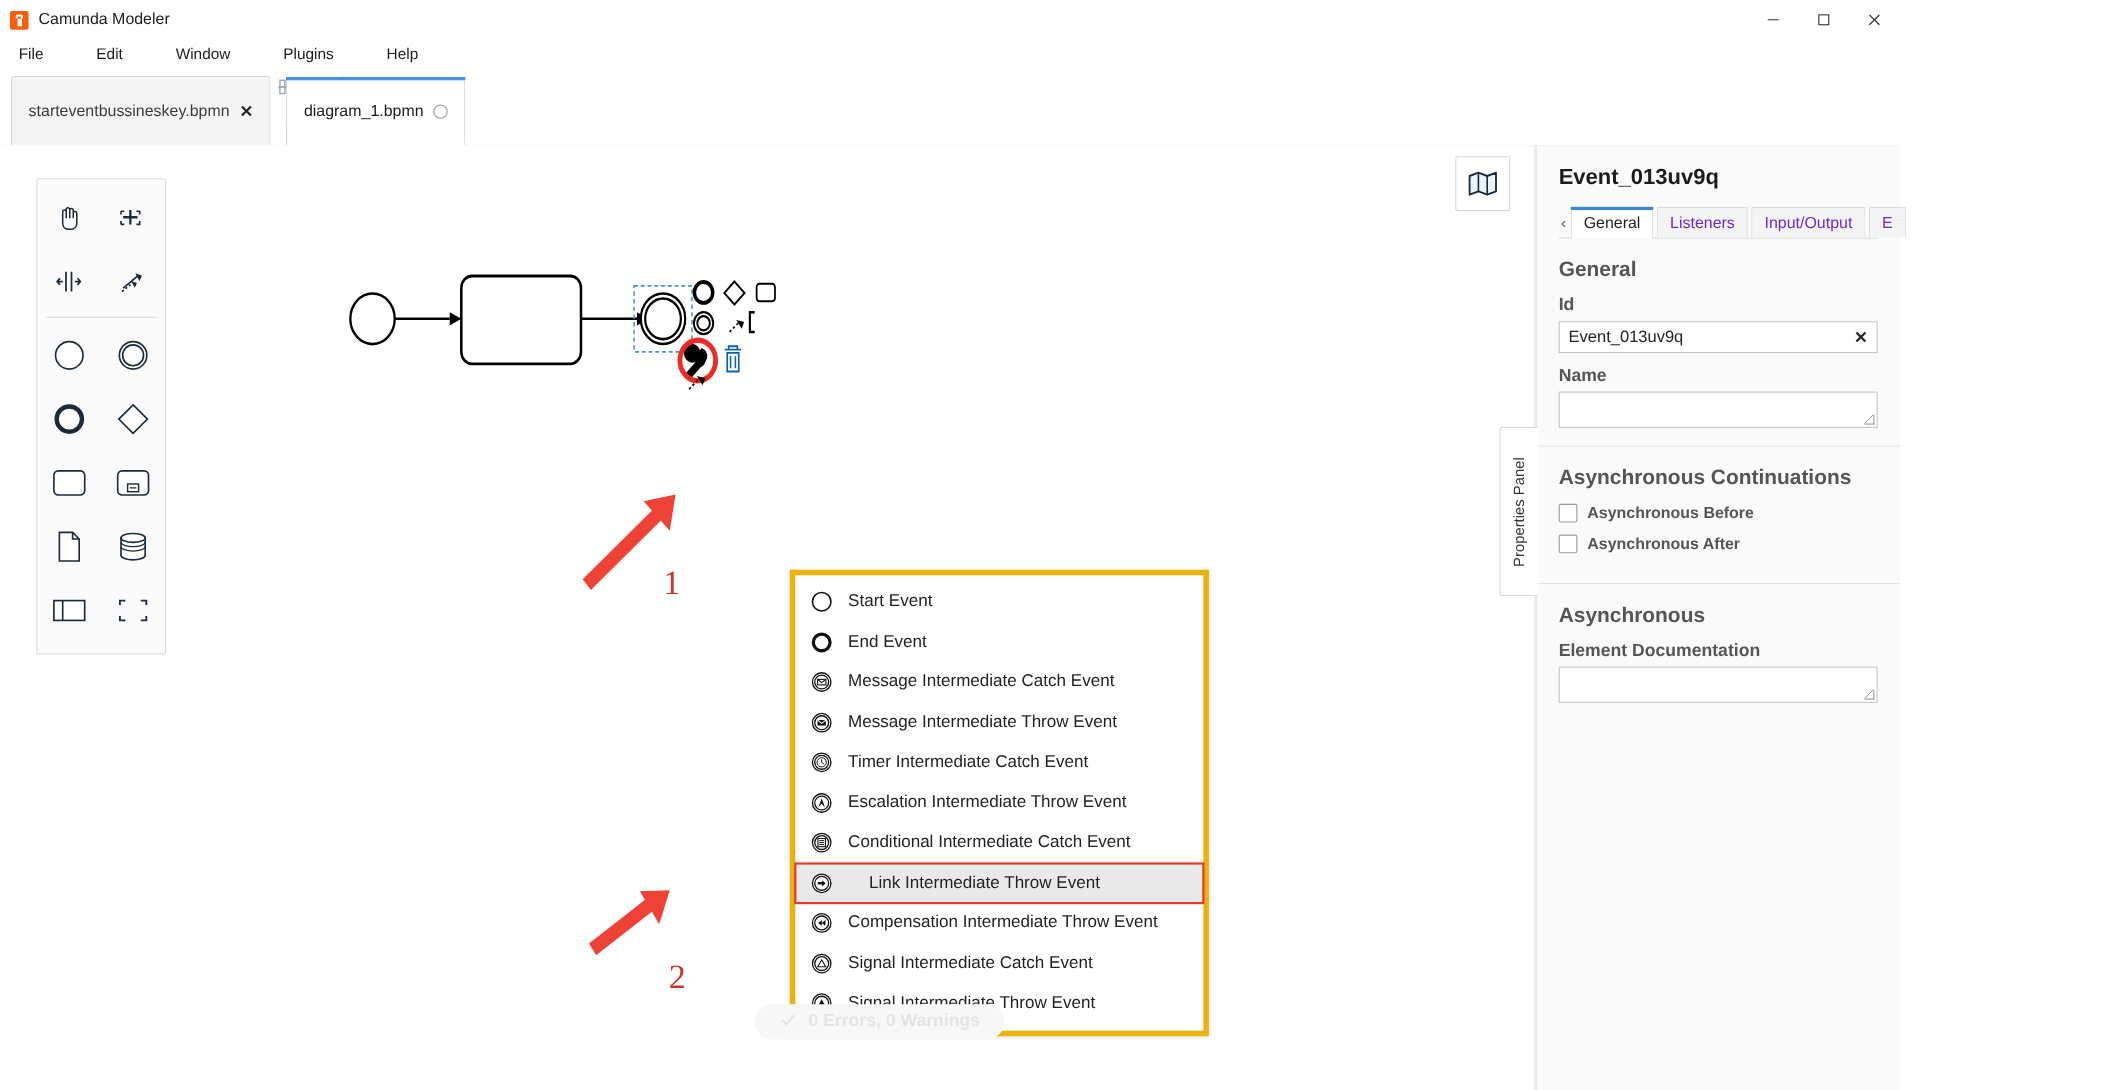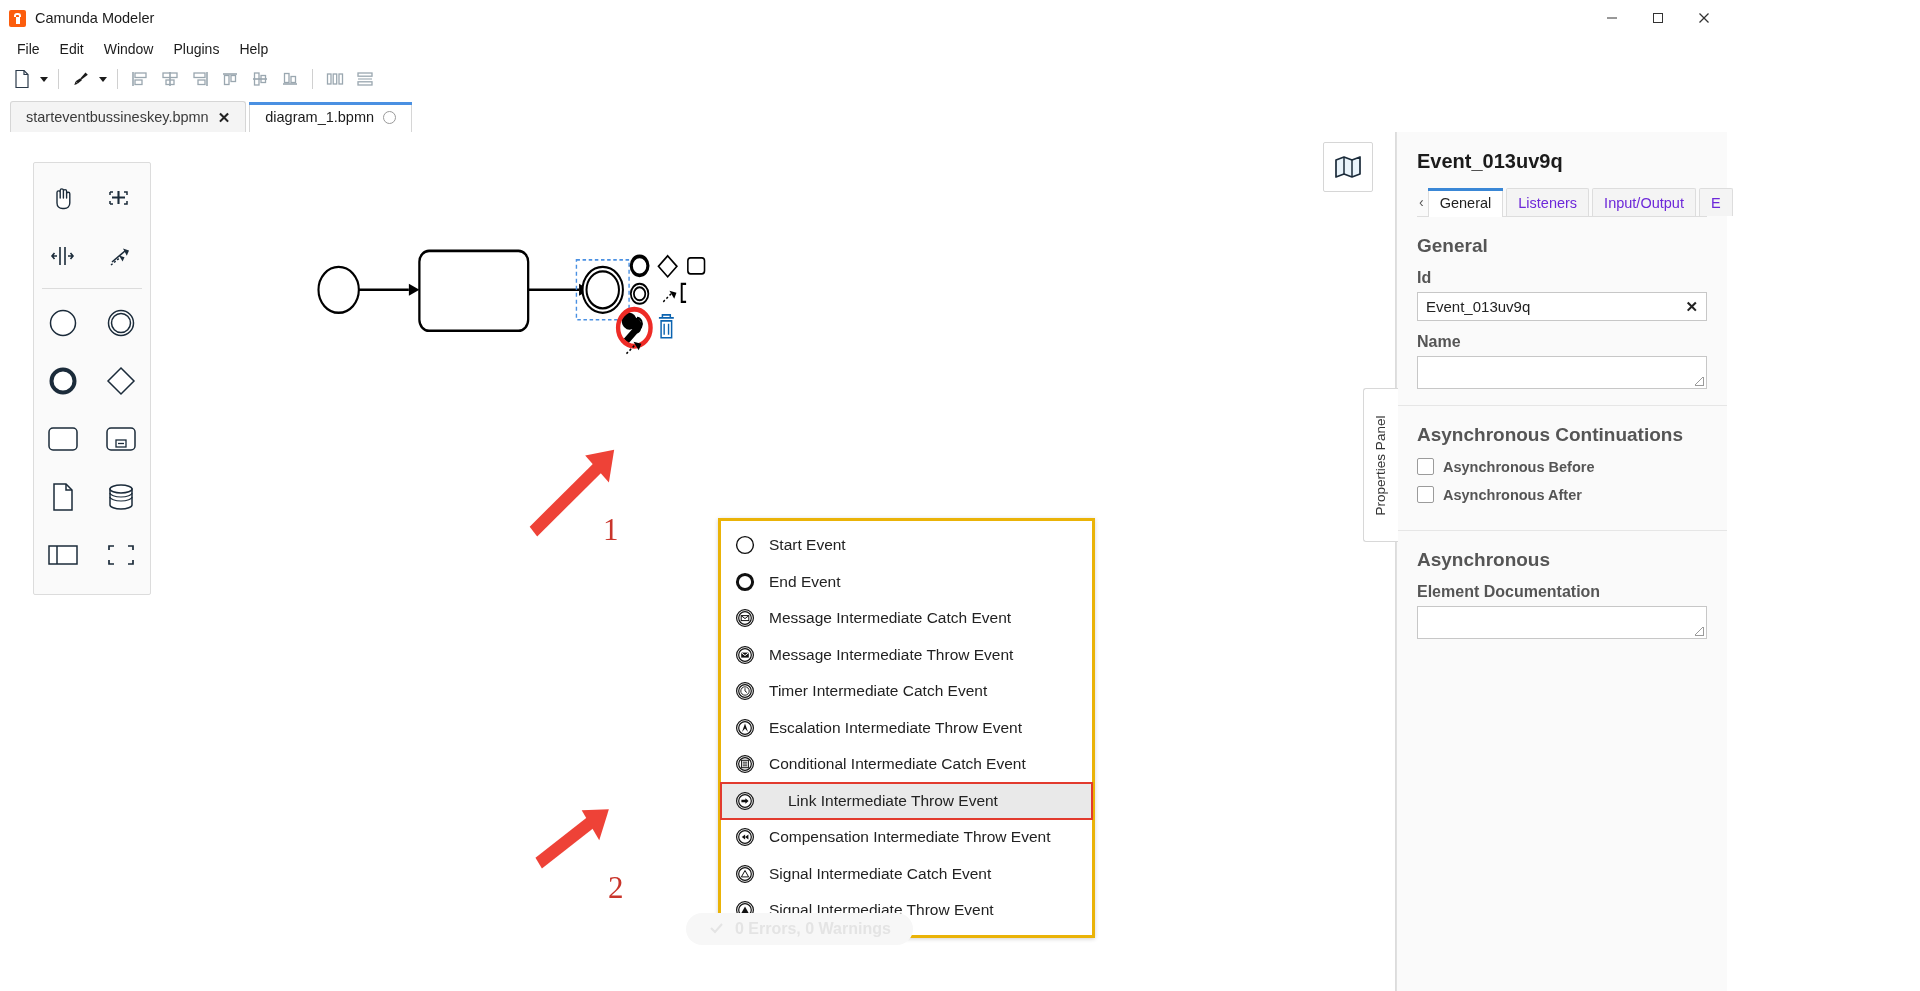--- a/index.html
+++ b/index.html
@@ -18,38 +18,38 @@
   .app-icon:before{content:"";position:absolute;left:5px;top:3px;width:7px;height:4px;
     border:2px solid #fff;border-bottom:none;border-radius:3px 3px 0 0;box-sizing:border-box;}
   .app-icon:after{content:"";position:absolute;left:6.5px;top:7px;width:4px;height:7px;background:#fff;}
   .title-text{font-size:14.5px;color:#1b1b1b;}
   .win-btns{position:absolute;right:0;top:0;height:36px;display:flex;}
   .win-btn{width:46px;height:36px;display:flex;align-items:center;justify-content:center;
     color:#333;}
   .win-btn svg{display:block;}
 
   
-  .menubar{height:26px;display:flex;align-items:center;padding-left:7px;}
+  .menubar{height:26px;display:flex;align-items:center;padding-left:7px;gap:28px;}
   .menu-item{font-size:14px;color:#1b1b1b;padding:3px 10px;border-radius:2px;}
 
   
   .toolbar{height:34px;display:flex;align-items:center;padding-left:7px;gap:0px;}
   .tb-btn{width:30px;height:28px;display:flex;align-items:center;justify-content:center;
     border-radius:2px;}
   .tb-caret{width:14px;height:28px;display:flex;align-items:center;justify-content:center;}
   .tb-caret i{width:0;height:0;border-left:4px solid transparent;border-right:4px solid transparent;
     border-top:5px solid #1b1b1b;display:block;}
   .tb-sep{width:1px;height:20px;background:#d0d0d0;margin:0 7px;}
 
   
   .tabsbar{height:36px;display:flex;align-items:flex-end;padding-left:10px;
     border-bottom:1px solid #d6d6d6;background:#fff;position:relative;}
-  .tab{height:30px;display:flex;align-items:center;gap:9px;padding:0 15px;
+  .tab{height:30px;display:flex;align-items:center;gap:9px;padding:16px 15px;
     border:1px solid #d6d6d6;border-bottom:none;border-radius:3px 3px 0 0;
-    font-size:14.5px;color:#333;background:#f4f4f4;margin-right:3px;position:relative;}
+    font-size:14.5px;color:#333;background:#f4f4f4;margin-right:14px;position:relative;}
   .tab.inactive{background:#f4f4f4;color:#3b3b3b;}
   .tab.active{background:#fff;color:#1b1b1b;border-color:#d6d6d6;border-top:none;}
   .tab.active:before{content:"";position:absolute;left:-1px;right:-1px;top:0;height:3px;background:#4a90e2;}
   .tab.active:after{content:"";position:absolute;left:0;right:0;bottom:-1px;height:1px;background:#fff;}
   .tab-close{font-size:15px;line-height:1;color:#222;font-weight:700;}
   .tab-dot{width:11px;height:11px;border:1.4px solid #9a9a9a;border-radius:50%;display:inline-block;}
 
   
   .content{position:absolute;top:132px;left:0;right:0;bottom:0;display:flex;}
   .canvas-area{position:relative;flex:1;background:#fff;border-right:1px solid #dcdcdc;overflow:hidden;}
@@ -64,21 +64,21 @@
 
   
   .minimap{position:absolute;right:22px;top:10px;width:48px;height:48px;background:#fff;
     border:1px solid #d6d6d6;border-radius:2px;display:flex;align-items:center;justify-content:center;}
 
   
   .bpmn{position:absolute;left:0;top:0;width:100%;height:100%;pointer-events:none;}
 
   
   .replace-menu{position:absolute;left:718px;top:386px;width:371px;background:#fff;
-    border:3px solid #eab308;box-shadow:0 1px 4px rgba(0,0,0,.18);padding:6px 0;}
+    border:5px solid #eab308;box-shadow:0 1px 4px rgba(0,0,0,.18);padding:6px 0;}
   .rm-item{height:36.5px;display:flex;align-items:center;padding-left:13px;gap:13px;
     font-size:15.5px;color:#222;}
   .rm-item.selected{background:#e9e9e9;outline:2.5px solid #e23b2e;outline-offset:-1px;position:relative;z-index:2;gap:32px;}
   .rm-ico{width:22px;height:22px;flex:none;display:flex;align-items:center;justify-content:center;}
   .anno-num{position:absolute;color:#c9352b;font-family:"Liberation Serif",serif;font-size:31px;}
 
   
   .statuspill{position:absolute;left:686px;bottom:46px;height:32px;display:flex;align-items:center;
     gap:10px;padding:0 22px;border-radius:16px;background:#f7f7f7;color:#e4e4e4;
     font-size:16px;font-weight:bold;}

